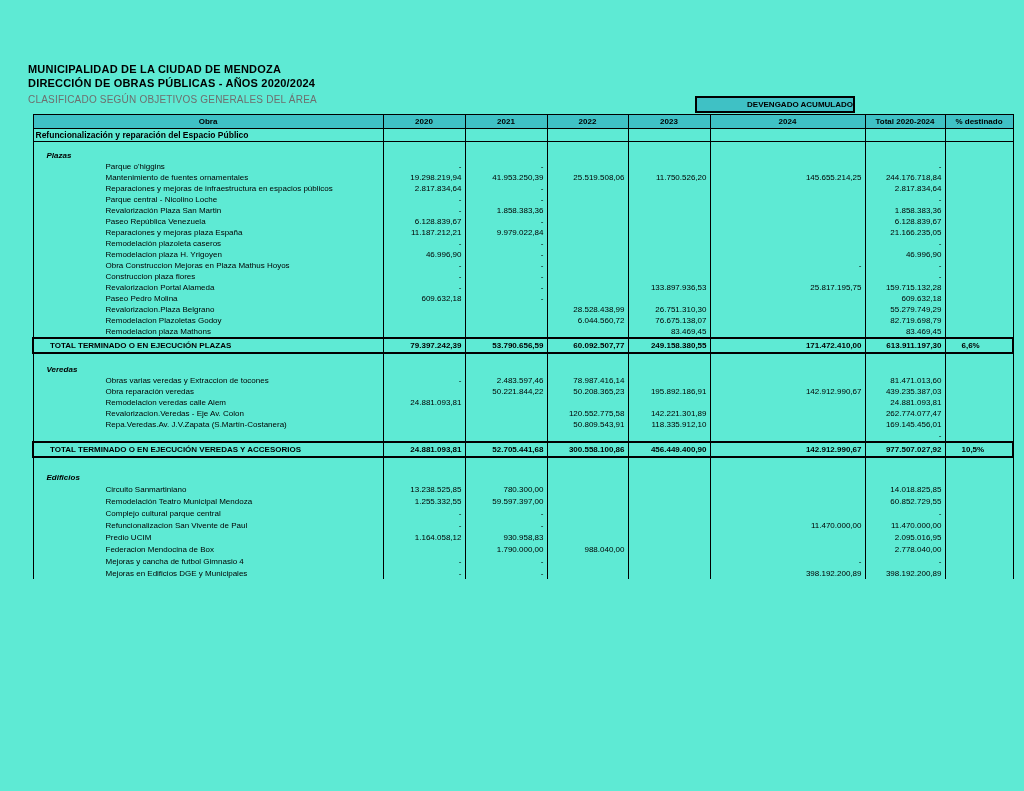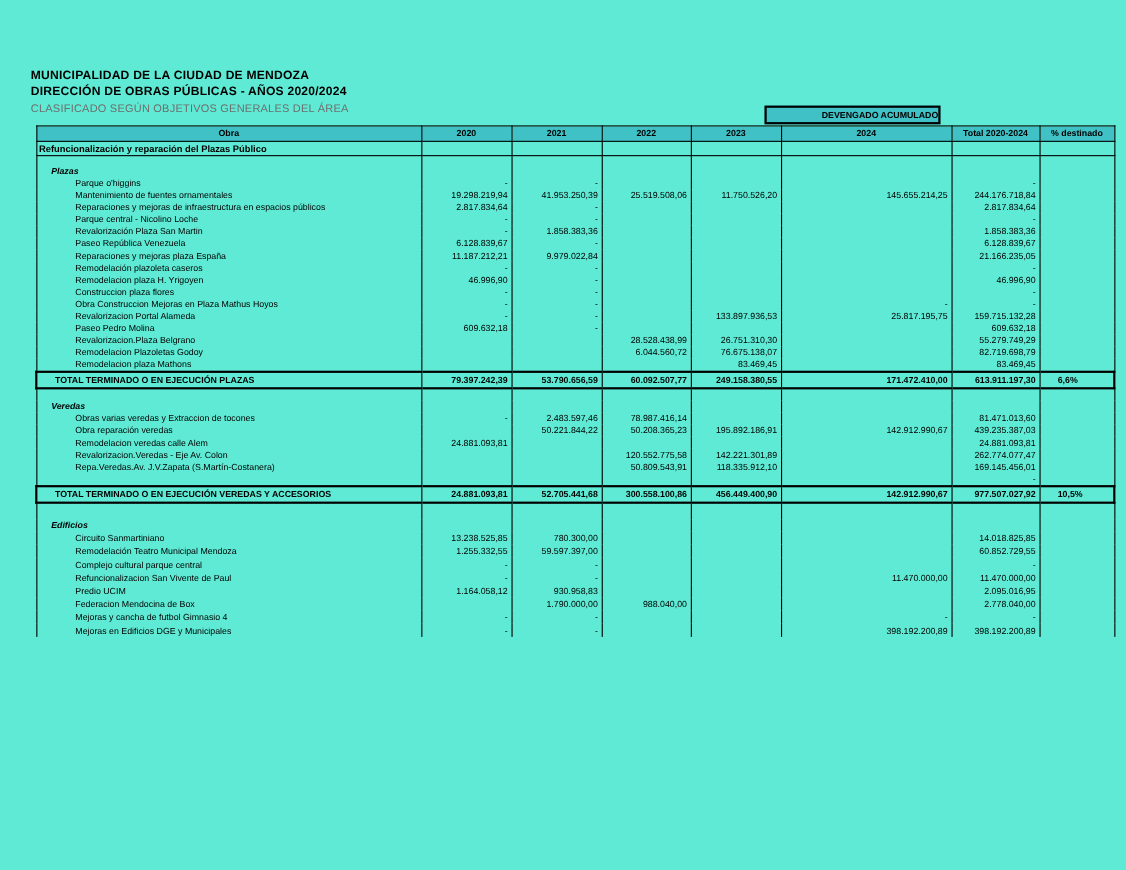--- a/index.html
+++ b/index.html
@@ -27,21 +27,21 @@
   .r-section td{height:12px;border-bottom:1px solid #000;}
   .sec-label{font-weight:bold;font-size:8.5px;padding-left:2px;}
 
   .r-spacer.sp8 td{height:8px;} .r-spacer.sp10 td{height:10px;} .r-spacer.sp14 td{height:14px;}
 
   .r-glabel td{height:11px;}
   .glabel{font-weight:bold;font-style:italic;padding-left:13px;}
 
   .r-data td{height:11px;}
   .r-lg td{height:12px;}
-  .wlabel{padding-left:35px;}
+  .wlabel{padding-left:72px;}
   .num{text-align:right;padding-right:3px;}
   .pct{text-align:left;}
 
   .r-total td{border-top:2px solid #000;border-bottom:2px solid #000;font-weight:bold;height:13px;padding-left:16px;}
   .r-total td:first-child{border-left:2px solid #000;}
   .r-total td:last-child{border-right:2px solid #000;}
   .tlabel{font-weight:bold;padding-left:3px;}
 </style>
 </head>
 <body>
@@ -74,21 +74,21 @@
           <th>2021</th>
           <th>2022</th>
           <th>2023</th>
           <th>2024</th>
           <th>Total 2020-2024</th>
           <th>% destinado</th>
         </tr>
       </thead>
       <tbody>
         <tr class="r-section">
-          <td class="sec-label">Refuncionalización y reparación del Plazas Público</td>
+          <td class="sec-label">Refuncionalización y reparación del Espacio Público</td>
           <td class="num"></td>
           <td class="num"></td>
           <td class="num"></td>
           <td class="num"></td>
           <td class="num"></td>
           <td class="num"></td>
           <td class="pct"></td>
         </tr>
         <tr class="r-spacer sp8">
           <td></td>
@@ -194,36 +194,36 @@
           <td class="wlabel">Remodelacion plaza H. Yrigoyen</td>
           <td class="num">46.996,90</td>
           <td class="num">-</td>
           <td class="num"></td>
           <td class="num"></td>
           <td class="num"></td>
           <td class="num">46.996,90</td>
           <td class="pct"></td>
         </tr>
         <tr class="r-data">
+          <td class="wlabel">Obra Construccion Mejoras en Plaza Mathus Hoyos</td>
+          <td class="num">-</td>
+          <td class="num">-</td>
+          <td class="num"></td>
+          <td class="num"></td>
+          <td class="num">-</td>
+          <td class="num">-</td>
+          <td class="pct"></td>
+        </tr>
+        <tr class="r-data">
           <td class="wlabel">Construccion plaza flores</td>
           <td class="num">-</td>
           <td class="num">-</td>
           <td class="num"></td>
           <td class="num"></td>
           <td class="num"></td>
-          <td class="num">-</td>
-          <td class="pct"></td>
-        </tr>
-        <tr class="r-data">
-          <td class="wlabel">Obra Construccion Mejoras en Plaza Mathus Hoyos</td>
-          <td class="num">-</td>
-          <td class="num">-</td>
-          <td class="num"></td>
-          <td class="num"></td>
-          <td class="num">-</td>
           <td class="num">-</td>
           <td class="pct"></td>
         </tr>
         <tr class="r-data">
           <td class="wlabel">Revalorizacion Portal Alameda</td>
           <td class="num">-</td>
           <td class="num">-</td>
           <td class="num"></td>
           <td class="num">133.897.936,53</td>
           <td class="num">25.817.195,75</td>

